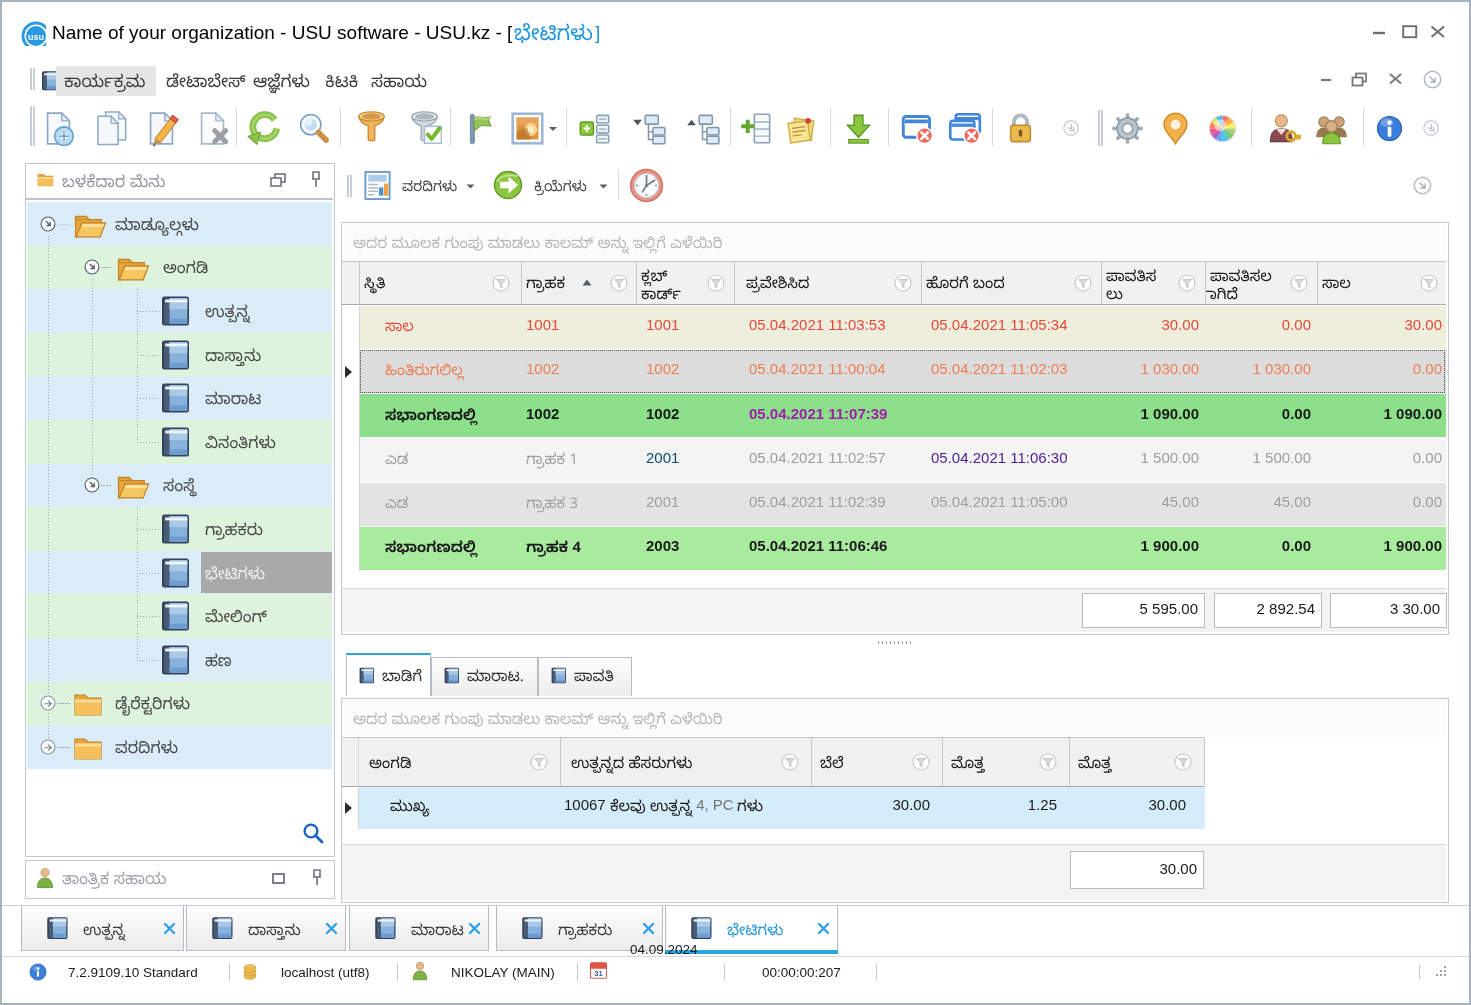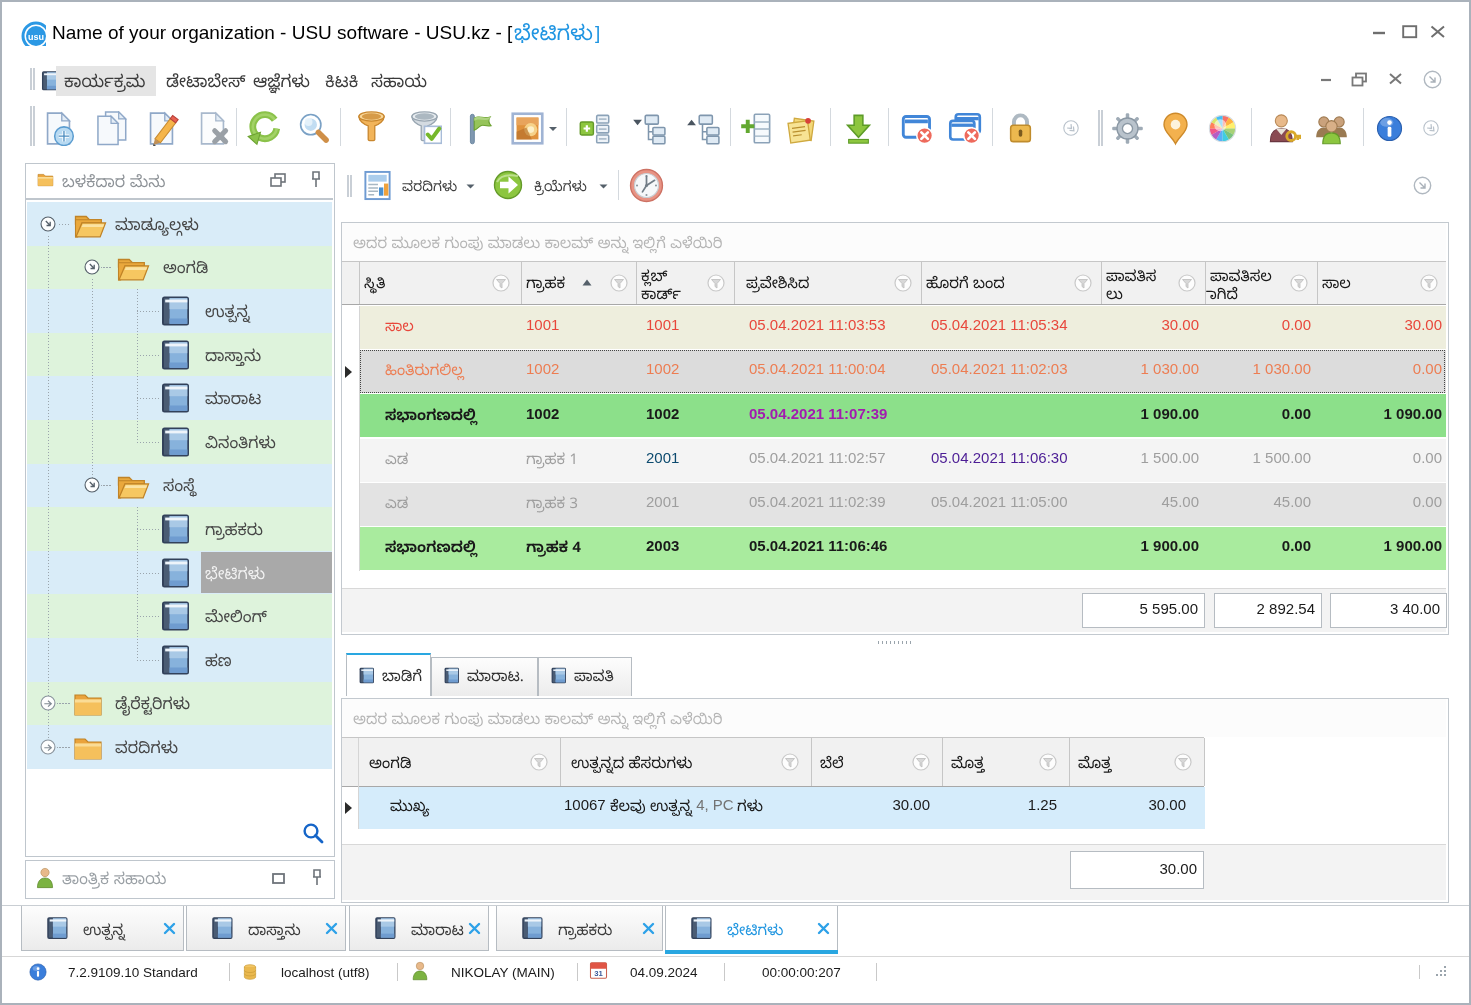--- a/index.html
+++ b/index.html
@@ -1213,21 +1213,21 @@
 <div style="position:absolute;left:749px;top:537px;font:700 15px 'Liberation Sans',sans-serif;color:#1a1a1a;white-space:pre;line-height:18px">05.04.2021 11:06:46</div>
 <div style="position:absolute;right:272px;top:537px;font:700 15px 'Liberation Sans',sans-serif;color:#1a1a1a;white-space:pre;line-height:18px">1 900.00</div>
 <div style="position:absolute;right:160px;top:537px;font:700 15px 'Liberation Sans',sans-serif;color:#1a1a1a;white-space:pre;line-height:18px">0.00</div>
 <div style="position:absolute;right:29px;top:537px;font:700 15px 'Liberation Sans',sans-serif;color:#1a1a1a;white-space:pre;line-height:18px">1 900.00</div>
 <div style="position:absolute;left:342.0px;top:588.0px;width:1104.0px;height:44.0px;background:#f3f3f3;border-top:1px solid #d8d8d8;box-sizing:border-box"></div>
 <div style="position:absolute;left:1082.0px;top:593.0px;width:123.0px;height:35.0px;background:#fff;border:1px solid #b6bcc2;box-sizing:border-box"></div>
 <div style="position:absolute;right:273px;top:600px;font:400 15px 'Liberation Sans',sans-serif;color:#1a1a1a;white-space:pre;line-height:18px">5 595.00</div>
 <div style="position:absolute;left:1214.0px;top:593.0px;width:108.0px;height:35.0px;background:#fff;border:1px solid #b6bcc2;box-sizing:border-box"></div>
 <div style="position:absolute;right:156px;top:600px;font:400 15px 'Liberation Sans',sans-serif;color:#1a1a1a;white-space:pre;line-height:18px">2 892.54</div>
 <div style="position:absolute;left:1330.0px;top:593.0px;width:117.0px;height:35.0px;background:#fff;border:1px solid #b6bcc2;box-sizing:border-box"></div>
-<div style="position:absolute;right:31px;top:600px;font:400 15px 'Liberation Sans',sans-serif;color:#1a1a1a;white-space:pre;line-height:18px">3 40.00</div>
+<div style="position:absolute;right:31px;top:600px;font:400 15px 'Liberation Sans',sans-serif;color:#1a1a1a;white-space:pre;line-height:18px">3 30.00</div>
 <div style="position:absolute;left:878px;top:641px;width:34px;height:3px;background-image:repeating-linear-gradient(to right,#9aa4ac 0,#9aa4ac 1.5px,transparent 1.5px,transparent 4px)"></div>
 <div style="position:absolute;left:346.0px;top:653.0px;width:85.0px;height:43.0px;background:#fff;border:1px solid #b6bcc2;border-bottom:0;border-top:2px solid #29a7e1;box-sizing:border-box"></div>
 <svg style="position:absolute;left:358px;top:666px" width="17" height="19" viewBox="0 0 32 32">
     <rect x="3" y="1.5" width="27" height="29" rx="2.5" fill="#32415a"></rect>
     <rect x="5" y="3.2" width="5" height="25.6" fill="#4a5c74"></rect>
     <rect x="10.5" y="3.2" width="17.8" height="25.6" fill="#87b2dc"></rect>
     <rect x="10.5" y="3.2" width="17.8" height="11" fill="#a9c9e6"></rect>
     <rect x="10.5" y="23.5" width="17.8" height="5.3" fill="#6f9cd0"></rect>
     <rect x="6.2" y="4.6" width="22.1" height="2.8" fill="#eef4fa"></rect>
   </svg>
@@ -1603,21 +1603,21 @@
     <circle cx="16" cy="8" r="6" fill="#e8b98a" stroke="#b9915e" stroke-width="1"></circle>
     <path d="M5 30 c0 -10 5 -14 11 -14 s11 4 11 14 z" fill="#7cb342" stroke="#578224" stroke-width="1"></path>
   </svg>
 <div style="position:absolute;left:451px;top:965px;font:400 13.5px 'Liberation Sans',sans-serif;color:#1a1a1a;white-space:pre;line-height:16px">NIKOLAY (MAIN)</div>
 <div style="position:absolute;left:577.0px;top:963.0px;width:1.0px;height:18.0px;background:#c9c9c9"></div>
 <svg style="position:absolute;left:589px;top:961px" width="19" height="19" viewBox="0 0 32 32">
     <rect x="2.5" y="3" width="27" height="26" rx="2" fill="#fff" stroke="#c86250" stroke-width="1.8"></rect>
     <path d="M2.5 5 a2 2 0 0 1 2 -2 h23 a2 2 0 0 1 2 2 v8 h-27 z" fill="#e05545"></path>
     <text x="16" y="26" font-family="Liberation Sans" font-size="13" font-weight="bold" fill="#3a5a9a" text-anchor="middle">31</text>
   </svg>
-<div style="position:absolute;left:630px;top:965px;font:400 13.5px 'Liberation Sans',sans-serif;color:#1a1a1a;white-space:pre;line-height:16px">04.09.2024</div>
+<div style="position:absolute;left:630px;top:942px;font:400 13.5px 'Liberation Sans',sans-serif;color:#1a1a1a;white-space:pre;line-height:16px">04.09.2024</div>
 <div style="position:absolute;left:724.0px;top:963.0px;width:1.0px;height:18.0px;background:#c9c9c9"></div>
 <div style="position:absolute;left:762px;top:965px;font:400 13.5px 'Liberation Sans',sans-serif;color:#1a1a1a;white-space:pre;line-height:16px">00:00:00:207</div>
 <div style="position:absolute;left:876.0px;top:963.0px;width:1.0px;height:18.0px;background:#c9c9c9"></div>
 <svg style="position:absolute;left:1432px;top:966px" width="15" height="12" viewBox="0 0 15 12">
     <g fill="#9aa4ac">
       <rect x="12" y="0" width="2" height="2"></rect>
       <rect x="8" y="4" width="2" height="2"></rect>
       <rect x="12" y="4" width="2" height="2"></rect>
       <rect x="4" y="8" width="2" height="2"></rect>
       <rect x="8" y="8" width="2" height="2"></rect>

